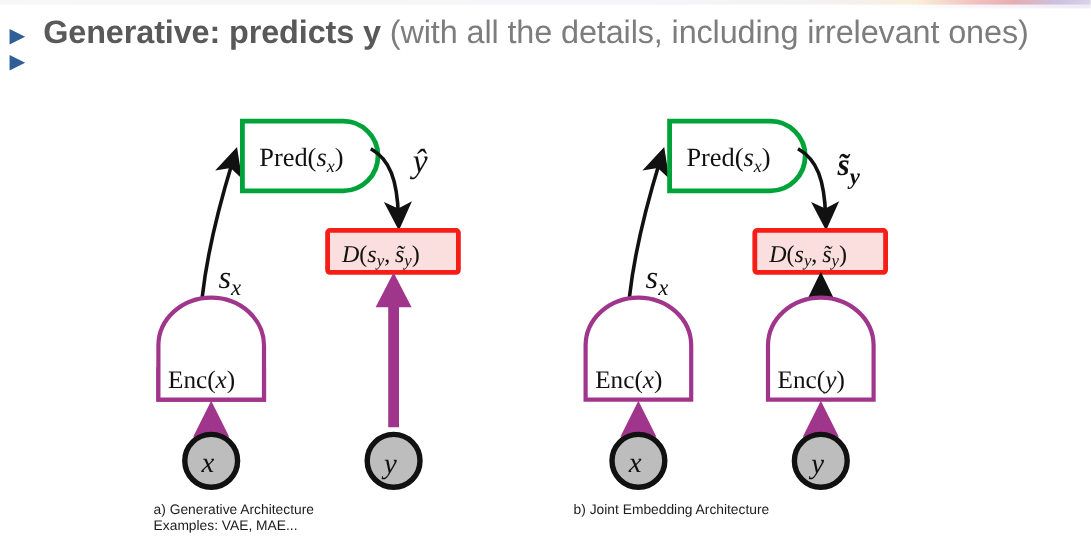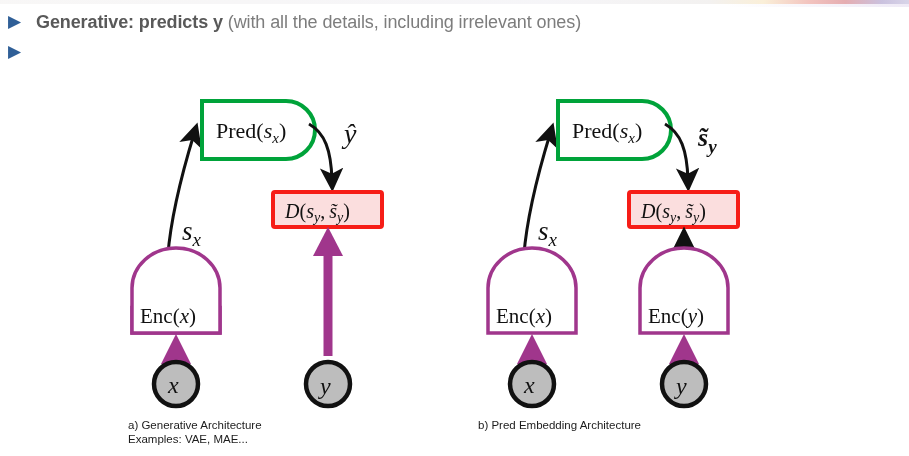--- a/index.html
+++ b/index.html
@@ -49,21 +49,21 @@
   .bullet-marker {
     width: 28px;
     flex: 0 0 28px;
     color: #2f5f97;
     font-size: 17px;
     line-height: 1;
     position: relative;
     top: -1px;
   }
   .bullet-text {
-    font-size: 18px;
+    font-size: 27px;
     color: #5b5b5b;
     letter-spacing: -0.1px;
   }
   .bullet-text .b { font-weight: bold; color: #595959; }
   .bullet-text .light { font-weight: normal; color: #7d7d7d; }
   .bullet-text .red { font-weight: bold; color: #c22026; }
 
   
   .diagrams {
     position: absolute;
@@ -207,16 +207,16 @@
         <path d="M 224 246 L 239 276 L 209 276 Z" fill="#a0368c"></path>
       </g>
 
       <circle cx="72" cy="296" r="22" fill="#bdbdbd" stroke="#111111" stroke-width="4.5"></circle>
       <text class="mt mt-it" x="64" y="305" font-size="24">x</text>
 
       <circle cx="224" cy="296" r="22" fill="#bdbdbd" stroke="#111111" stroke-width="4.5"></circle>
       <text class="mt mt-it" x="216" y="306" font-size="24">y</text>
     </svg>
 
-    <div class="caption" style="left:18px; top:330px;">b) Pred Embedding Architecture</div>
+    <div class="caption" style="left:18px; top:330px;">b) Joint Embedding Architecture</div>
   </div>
 
 </div>
 
 </body></html>

